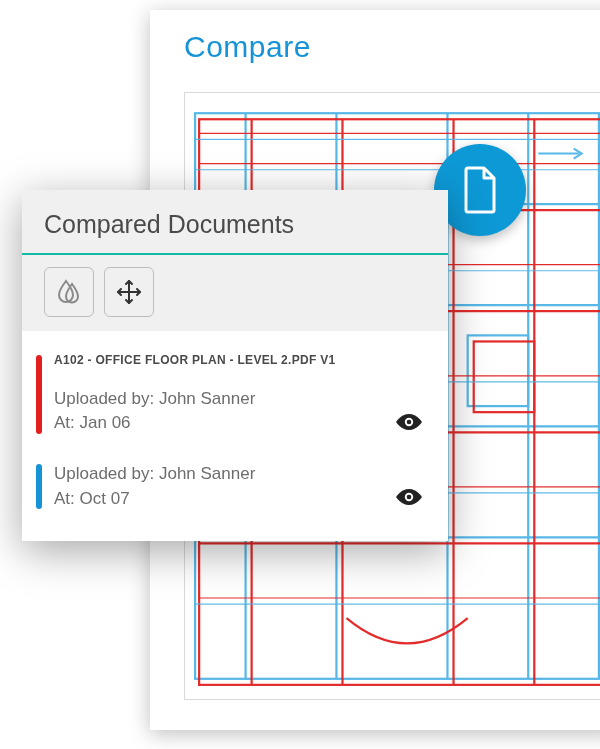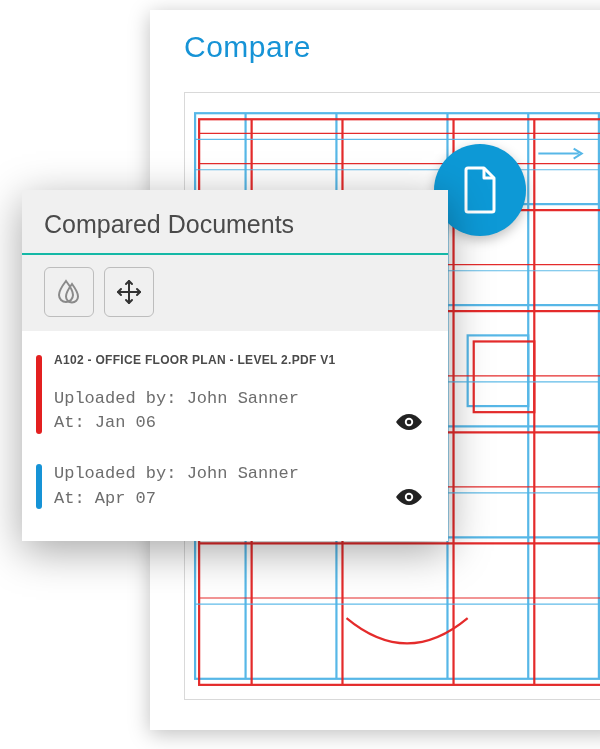--- a/index.html
+++ b/index.html
@@ -85,21 +85,21 @@
   .stripe-red { background: #e32020; }
   .stripe-blue { background: #1693d6; }
 
   .doc-title {
     font-size: 12px; font-weight: 700; letter-spacing: .3px;
     color: #4a4a4a; margin-bottom: 18px; line-height: 1.3;
     padding-left: 6px;
   }
   .doc-meta {
     font-size: 17px; color: #6d6d6d; font-weight: 300;
-    line-height: 1.45; padding-left: 6px; font-family: Liberation Mono, monospace;
+    line-height: 1.45; padding-left: 6px;
   }
   .eye-btn {
     position: absolute; right: 22px; bottom: 14px;
     width: 34px; height: 24px; cursor: pointer;
     display: flex; align-items: center; justify-content: center;
   }
   .eye-btn svg { width: 30px; height: 20px; }
 </style>
 </head>
 <body>
@@ -213,21 +213,21 @@
           </svg>
         </div>
       </div>
 
       <div class="doc-item">
         <div class="stripe stripe-blue"></div>
         <div class="doc-meta">
           <span>Uploaded by:</span>
           <span>John Sanner</span><br>
           <span>At:</span>
-          <span>Apr 07</span>
+          <span>Oct 07</span>
         </div>
         <div class="eye-btn">
           <svg viewBox="0 0 30 20">
             <path d="M15 2 C7 2 2 10 2 10 s5 8 13 8 13-8 13-8 S23 2 15 2z" fill="#222"></path>
             <circle cx="15" cy="10" r="4.2" fill="#fff"></circle>
             <circle cx="15" cy="10" r="2.3" fill="#222"></circle>
           </svg>
         </div>
       </div>
 

